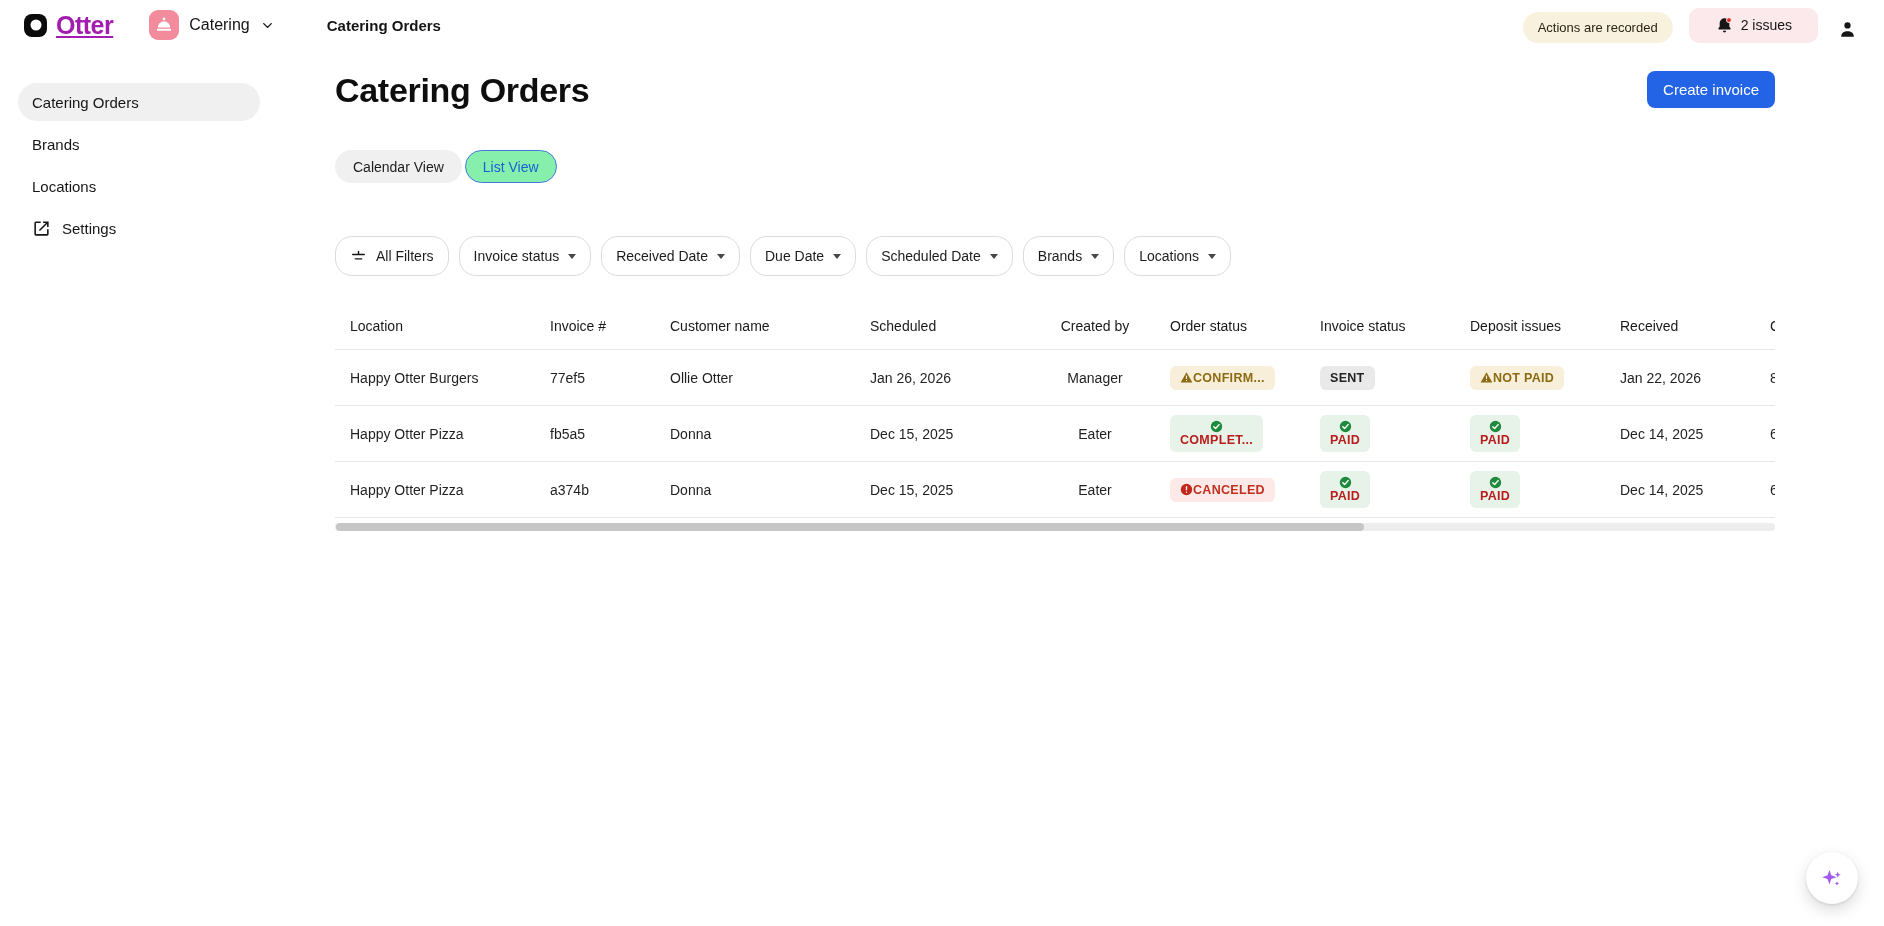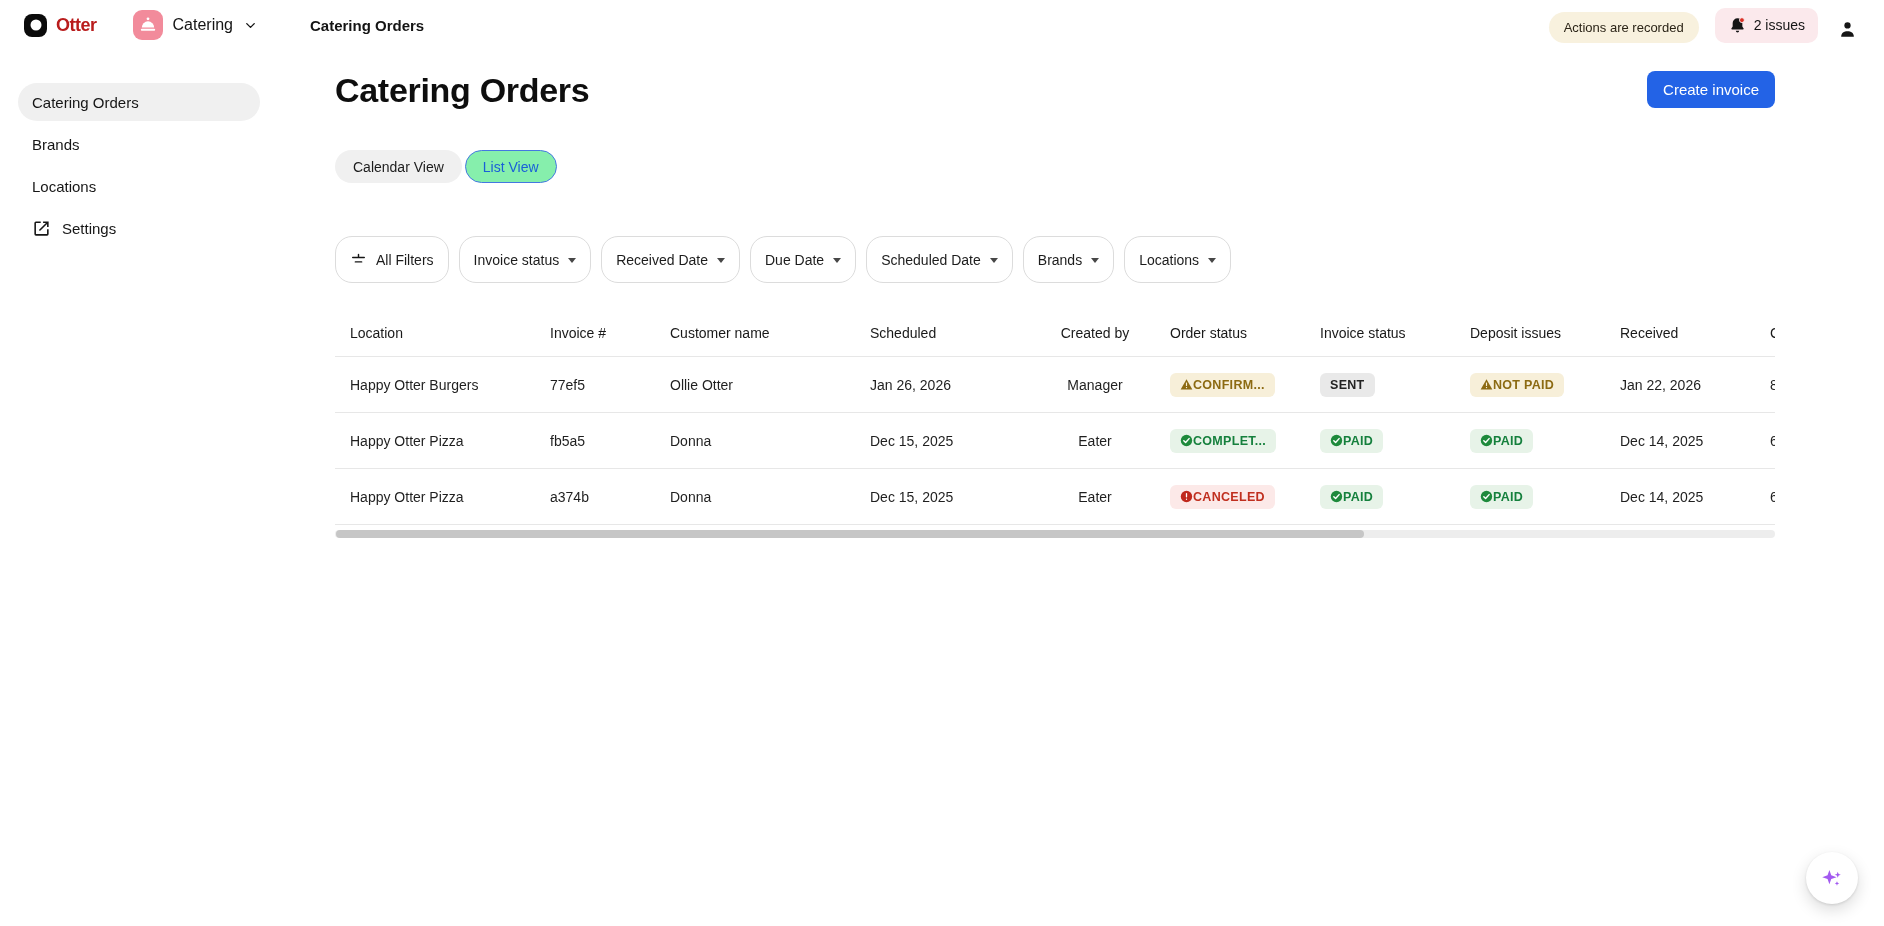--- a/index.html
+++ b/index.html
@@ -5,28 +5,28 @@
   * { margin:0; padding:0; box-sizing:border-box; }
   html,body { width:1884px; height:926px; background:#ffffff; overflow:hidden;
     font-family:"Liberation Sans", sans-serif; color:#1c1c1c; -webkit-font-smoothing:antialiased; }
 
   
   .topbar { height:50px; display:flex; align-items:center; padding:0 24px; background:#fff; }
   .logo { display:flex; align-items:center; gap:9px; }
   .logo-mark { width:23px; height:23px; background:#0b0b0b; border-radius:8px; position:relative; }
   .logo-mark::after { content:""; position:absolute; left:50%; top:50%; transform:translate(-50%,-50%);
     width:11px; height:11px; background:#fff; border-radius:50%; }
-  .logo-text { font-size:18px; font-weight:700; letter-spacing:-0.5px; color:#b91c1c; }
+  .logo-text { font-size:25px; font-weight:700; letter-spacing:-0.5px; color:#a21caf;text-decoration:underline; }
   .app-switcher { display:flex; align-items:center; gap:10px; margin-left:36px; cursor:pointer; }
   .app-icon { width:30px; height:30px; border-radius:9px; display:flex; align-items:center; justify-content:center; }
   .app-name { font-size:16px; font-weight:500; color:#141414; }
   .topbar-title { margin-left:52px; font-size:15px; font-weight:600; color:#141414; }
   .topbar-right { margin-left:auto; display:flex; align-items:flex-end; gap:16px; }
   .recorded-pill { border-radius:16px; padding:8px 15px; font-size:13px; font-weight:500; color:#2b2417; }
-  .issues-pill { display:flex; align-items:center; gap:7px; border-radius:10px; padding:8px 13px;
+  .issues-pill { display:flex; align-items:center; gap:7px; border-radius:10px; padding:8px 26px;
     font-size:14px; font-weight:500; color:#141414; cursor:pointer; }
   .avatar-btn { width:26px; height:26px; display:flex; align-items:center; justify-content:center; cursor:pointer; }
 
   
   .page-body { display:flex; }
   .sidebar { width:278px; padding:33px 18px 0 18px; flex-shrink:0; }
   .side-item { height:38px; display:flex; align-items:center; gap:11px; padding:0 14px; border-radius:19px;
     font-size:15px; color:#161616; margin-bottom:4px; cursor:pointer; }
   .side-item.active { background:#f0f0f0; }
   .main { flex:1; padding:18px 109px 0 57px; }
@@ -36,21 +36,21 @@
   .page-h1 { font-size:34px; font-weight:700; letter-spacing:-0.3px; color:#0e0e0e; line-height:44px; }
   .create-btn { background:#2363e6; color:#fff; border:none; border-radius:8px; height:37px; padding:0 16px;
     font-size:15px; font-weight:500; font-family:inherit; cursor:pointer; margin-top:3px; }
 
   .view-tabs { display:flex; gap:3px; margin-top:38px; }
   .view-tab { height:33px; display:flex; align-items:center; padding:0 17px; border-radius:17px;
     font-size:14px; color:#1c1c1c; background:#f0f0f0; border:1.5px solid transparent; cursor:pointer; }
   .view-tab.active { background:#86efac; border-color:#4478e1; color:#1a5fd8; font-weight:500; }
 
   .filters { display:flex; gap:10px; margin-top:53px; }
-  .filter-btn { height:47px; display:flex; align-items:center; gap:9px; padding:0 14px; background:#fff;
+  .filter-btn { height:40px; display:flex; align-items:center; gap:9px; padding:0 14px; background:#fff;
     border:1px solid #dcdcdc; border-radius:17px; font-size:14px; font-weight:500; color:#1c1c1c; cursor:pointer; }
   .caret { width:0; height:0; border-left:4px solid transparent; border-right:4px solid transparent;
     border-top:5px solid #474747; margin-top:1px; }
 
   
   .table-viewport { width:1440px; overflow:hidden; margin-top:26px; }
   .table-inner { width:1595px; }
   .t-row { display:flex; align-items:center; border-bottom:1px solid #e7e7e7; }
   .t-head { height:48px; font-size:14px; font-weight:500; color:#191919; border-bottom:1px solid #e7e7e7; display:flex; align-items:center; }
   .t-body-row { height:56px; font-size:14px; color:#1f1f1f; }
@@ -63,21 +63,21 @@
   .c-order { width:150px; }
   .c-invstatus { width:150px; }
   .c-deposit { width:150px; }
   .c-received { width:150px; }
   .c-clip { width:160px; }
 
   .badge { display:inline-flex; align-items:center; padding:5px 10px; border-radius:6px;
     font-size:12.5px; font-weight:600; letter-spacing:0.3px; }
   .badge.warning { background:#f7efd9; color:#8c6a12; }
   .badge.neutral { background:#e9e9e9; color:#232323; }
-  .badge.success { background:#e7f3e8; color:#15803d; }
+  .badge.success { background:#e7f3e8; color:#b91c1c;flex-direction:column; }
   .badge.danger  { background:#fce9e8; color:#c02f1f; }
 
   .hscroll { position:relative; width:1440px; height:8px; margin-top:5px; background:#ededed; border-radius:4px; }
   .hscroll-thumb { position:absolute; left:1px; top:0; width:1028px; height:8px; background:#c6c6c6; border-radius:4px; cursor:grab; }
 
   
   .fab { position:fixed; right:26px; bottom:22px; width:52px; height:52px; border-radius:50%; background:#fff;
     box-shadow:0 1px 3px rgba(0,0,0,0.12), 0 6px 16px rgba(0,0,0,0.14); display:flex; align-items:center;
     justify-content:center; cursor:pointer; border:none; }
 </style>

